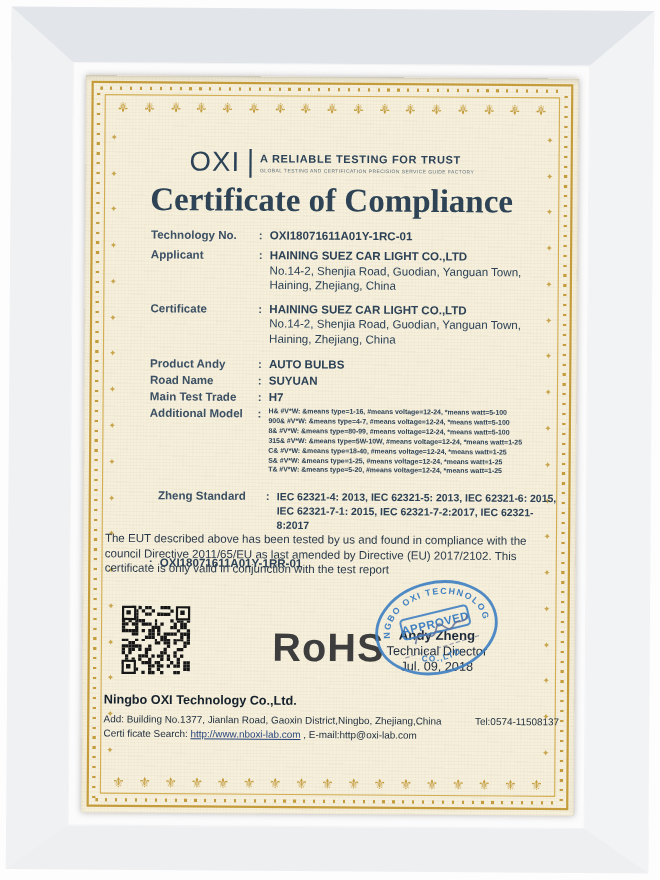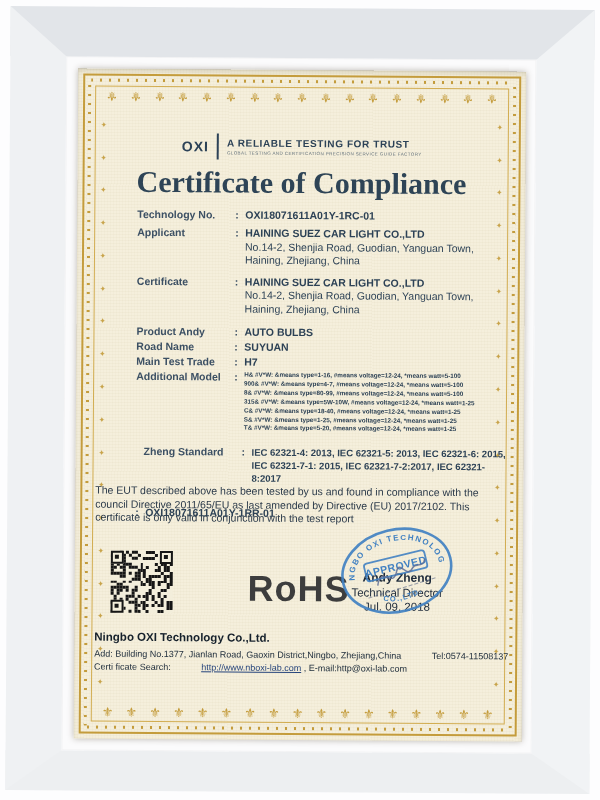--- a/index.html
+++ b/index.html
@@ -26,21 +26,21 @@
   .gb-inner{position:absolute;inset:17px;border:1px solid #d2ad52;}
   .orn{position:absolute;display:flex;justify-content:space-around;align-items:center;
     color:#c49c3c;font-family:"DejaVu Sans",sans-serif;pointer-events:none;}
   .orn.top{top:19px;left:22px;right:22px;height:16px;font-size:13px;}
   .orn.top span{display:inline-block;transform:rotate(180deg);}
   .orn.bottom{bottom:19px;left:22px;right:22px;height:16px;font-size:13px;}
   .orn.left,.orn.right{width:14px;top:40px;bottom:40px;flex-direction:column;font-size:8px;opacity:.9;}
   .orn.left{left:19px;} .orn.right{right:19px;}
   
   .logo-row{position:absolute;top:64px;left:0;right:0;display:flex;justify-content:center;align-items:center;}
-  .logo-mark{font-size:14px;font-weight:bold;color:#2c4257;letter-spacing:1px;}
+  .logo-mark{font-size:25px;font-weight:normal;color:#2c4257;letter-spacing:1px;}
   .logo-div{width:2px;height:26px;background:#2c4257;margin:0 8px;}
   .logo-tag{font-size:10px;font-weight:bold;color:#2c4257;letter-spacing:.6px;}
   .logo-sub{font-size:4.5px;color:#2c4257;opacity:.75;letter-spacing:.4px;margin-top:2px;}
   .title{position:absolute;top:96px;left:0;right:0;text-align:center;
     font-family:"Liberation Serif",serif;font-size:30px;font-weight:600;color:#2e4456;}
   
   .fields{position:absolute;left:60px;top:139px;width:378px;font-size:10.5px;color:#2d4256;}
   .frow{display:flex;align-items:flex-start;}
   .fl{width:98px;flex:none;font-weight:600;color:#3c5064;}
   .fc{width:10px;flex:none;font-weight:600;color:#3c5064;}
@@ -73,21 +73,21 @@
   .sig{position:absolute;left:250px;top:500px;width:145px;text-align:center;z-index:1;}
   .sig .name{font-size:12px;font-weight:bold;color:#1d2a3a;}
   .sig .role{font-size:11.5px;color:#24303f;margin-top:2px;}
   .sig .date{font-size:11.5px;color:#24303f;margin-top:2px;}
   .stamp{position:absolute;left:262px;top:448px;width:120px;height:104px;z-index:2;pointer-events:none;}
   
   .footer{position:absolute;left:20px;top:562px;width:414px;color:#15202b;}
   .f-company{font-size:11.5px;font-weight:bold;margin-bottom:5px;}
   .f-line{display:flex;justify-content:space-between;font-size:9px;color:#22303e;line-height:12px;}
   .f-search{font-size:9px;color:#22303e;line-height:12px;margin-top:1px;}
-  .f-url{color:#27457c;text-decoration:underline;margin-left:28px;}
+  .f-url{color:#27457c;text-decoration:underline;}
 </style>
 </head>
 <body>
 
 <div class="frame">
   <div class="bevel"></div>
 
   <div class="paper">
 
     <div class="gb-outer"></div>

